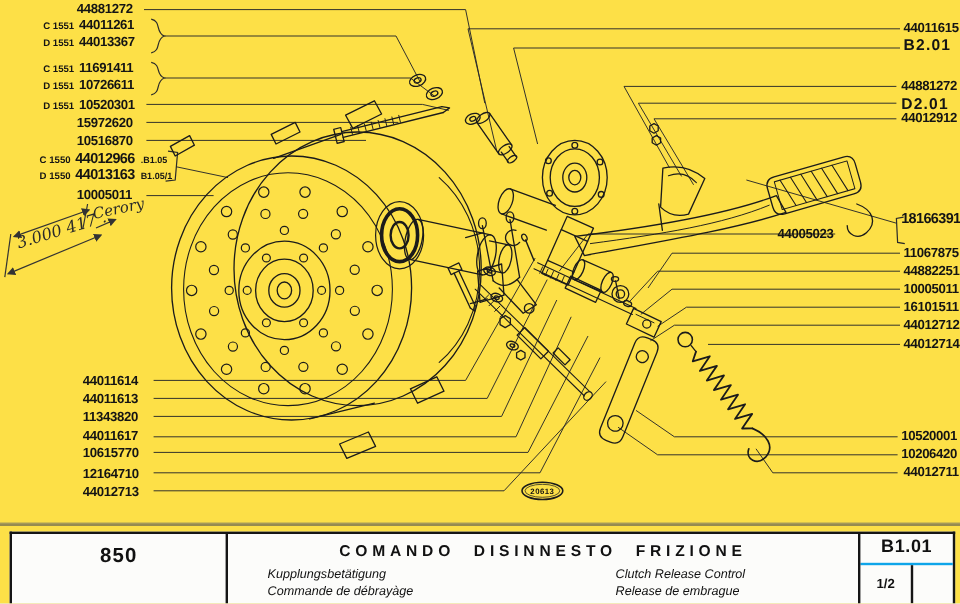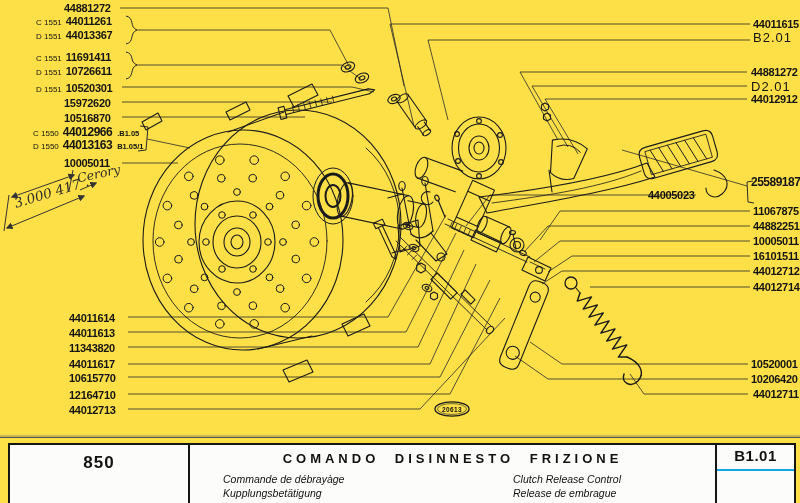--- a/index.html
+++ b/index.html
@@ -1,25 +1,25 @@
 <!DOCTYPE html>
 <html><head>
 <meta charset="utf-8">
 <style>
   html,body{margin:0;padding:0;background:#e8e8e8;}
   .stage{position:relative;width:800px;height:503px;background:#fde047;overflow:hidden;
          font-family:"Liberation Sans",sans-serif;color:#111;}
   svg.art{position:absolute;left:0;top:0;}
   .lbl{position:absolute;white-space:nowrap;line-height:1;font-size:11px;font-weight:600;
        letter-spacing:-0.3px;color:#141414;}
-  .lbl .pre{font-size:8px;font-weight:400;letter-spacing:0;margin-right:4px;}
+  .lbl .pre{font-size:8px;font-weight:700;letter-spacing:0;margin-right:4px;}
   .lbl .num{font-weight:600;}
   .lbl .lgnum{font-size:12px;font-weight:700;letter-spacing:-0.5px;}
   .lbl .ref{font-size:7.5px;font-weight:700;margin-left:5px;letter-spacing:0;margin-top:42px;}
-  .lbl.code{font-size:13px;font-weight:400;letter-spacing:1px;}
+  .lbl.code{font-size:13px;font-weight:700;letter-spacing:1px;}
   .lbl.lg2{font-size:12px;font-weight:700;letter-spacing:-0.5px;}
   .hand{position:absolute;font-family:"DejaVu Serif",serif;font-style:italic;color:#2a2a2a;
         white-space:nowrap;line-height:1;}
   
   .footer{position:absolute;left:0;top:437px;width:800px;height:66px;}
   .rule{position:absolute;left:0;top:0;width:800px;border-top:1px solid #555;}
   .tbl{position:absolute;left:8px;top:6px;width:784px;height:60px;border:2px solid #151515;
        border-bottom:none;display:flex;background:#fcfcfa;}
   .cell-left{width:180px;border-right:2px solid #151515;text-align:center;padding-top:8px;box-sizing:border-box;}
   .model{font-size:17px;font-weight:700;letter-spacing:1px;}
@@ -374,21 +374,21 @@
 
   <div class="hand" style="left:13px;top:186px;transform:rotate(-17deg);font-size:13.5px">3.000 417 .</div>
   <div class="hand" style="left:77px;top:168px;transform:rotate(-12deg);font-size:12.5px">Cerory</div>
 
   <div class="lbl" style="left:753px;top:19px">44011615</div>
   <div class="lbl code" style="left:753px;top:31px">B2.01</div>
   <div class="lbl" style="left:751px;top:67px">44881272</div>
   <div class="lbl code" style="left:751px;top:80px">D2.01</div>
   <div class="lbl" style="left:751px;top:94px">44012912</div>
 
-  <div class="lbl lg2" style="left:751px;top:176px">25589187</div>
+  <div class="lbl lg2" style="left:751px;top:176px">18166391</div>
   <div class="lbl" style="left:648px;top:190px">44005023</div>
   <div class="lbl" style="left:753px;top:206px">11067875</div>
   <div class="lbl" style="left:753px;top:221px">44882251</div>
   <div class="lbl" style="left:753px;top:236px">10005011</div>
   <div class="lbl" style="left:753px;top:251px">16101511</div>
   <div class="lbl" style="left:753px;top:266px">44012712</div>
   <div class="lbl" style="left:753px;top:282px">44012714</div>
 
   <div class="lbl" style="left:751px;top:359px">10520001</div>
   <div class="lbl" style="left:751px;top:374px">10206420</div>
@@ -404,26 +404,30 @@
 
   <div class="footer">
     <div class="rule"></div>
     <div class="tbl">
       <div class="cell-left">
         <div class="model">850</div>
       </div>
       <div class="cell-mid">
         <div class="title">COMANDO DISINNESTO FRIZIONE</div>
         <div class="subcol">
+          <div>Kupplungsbetätigung</div>
           <div>Commande de débrayàge</div>
-          <div>Kupplungsbetätigung</div>
         </div>
         <div class="subcol2">
           <div>Clutch Release Control</div>
           <div>Release de embrague</div>
         </div>
       </div>
       <div class="cell-right">
         <div class="sec">B1.01</div>
+        <div class="pagerow">
+          <div class="page">1/2</div>
+          <div class="blank"></div>
+        </div>
       </div>
     </div>
   </div>
 </div>
 
 </body></html>

